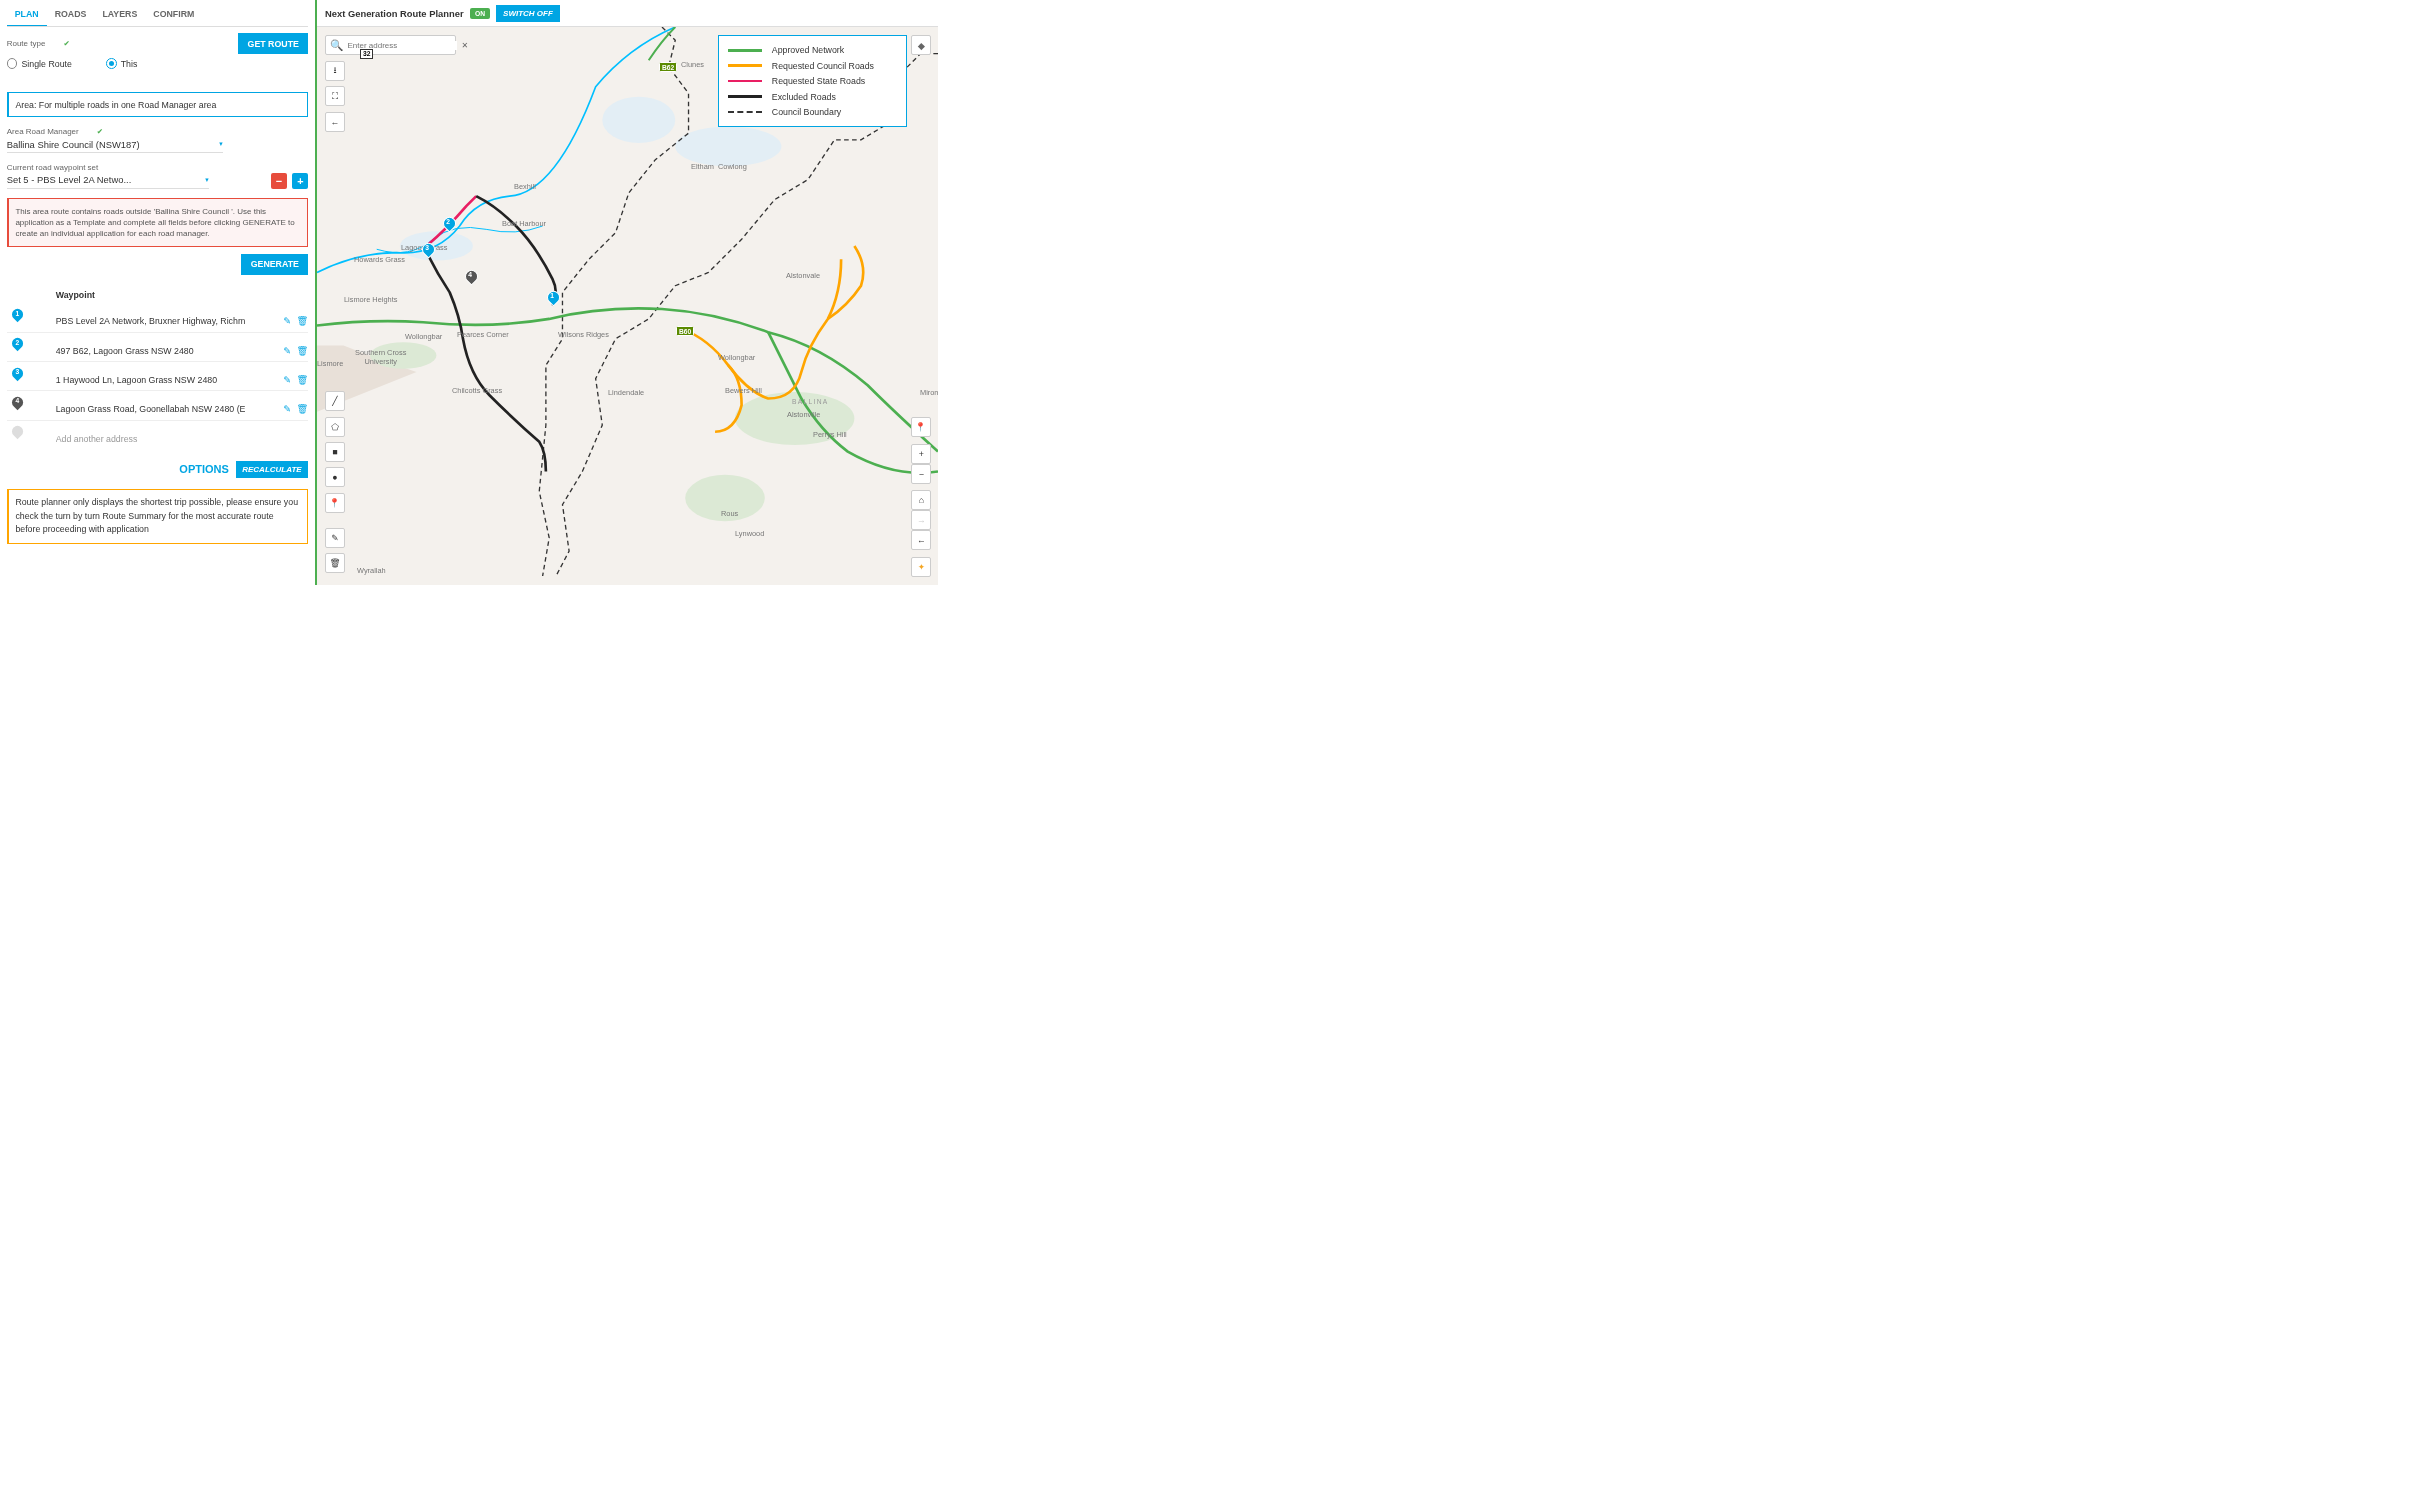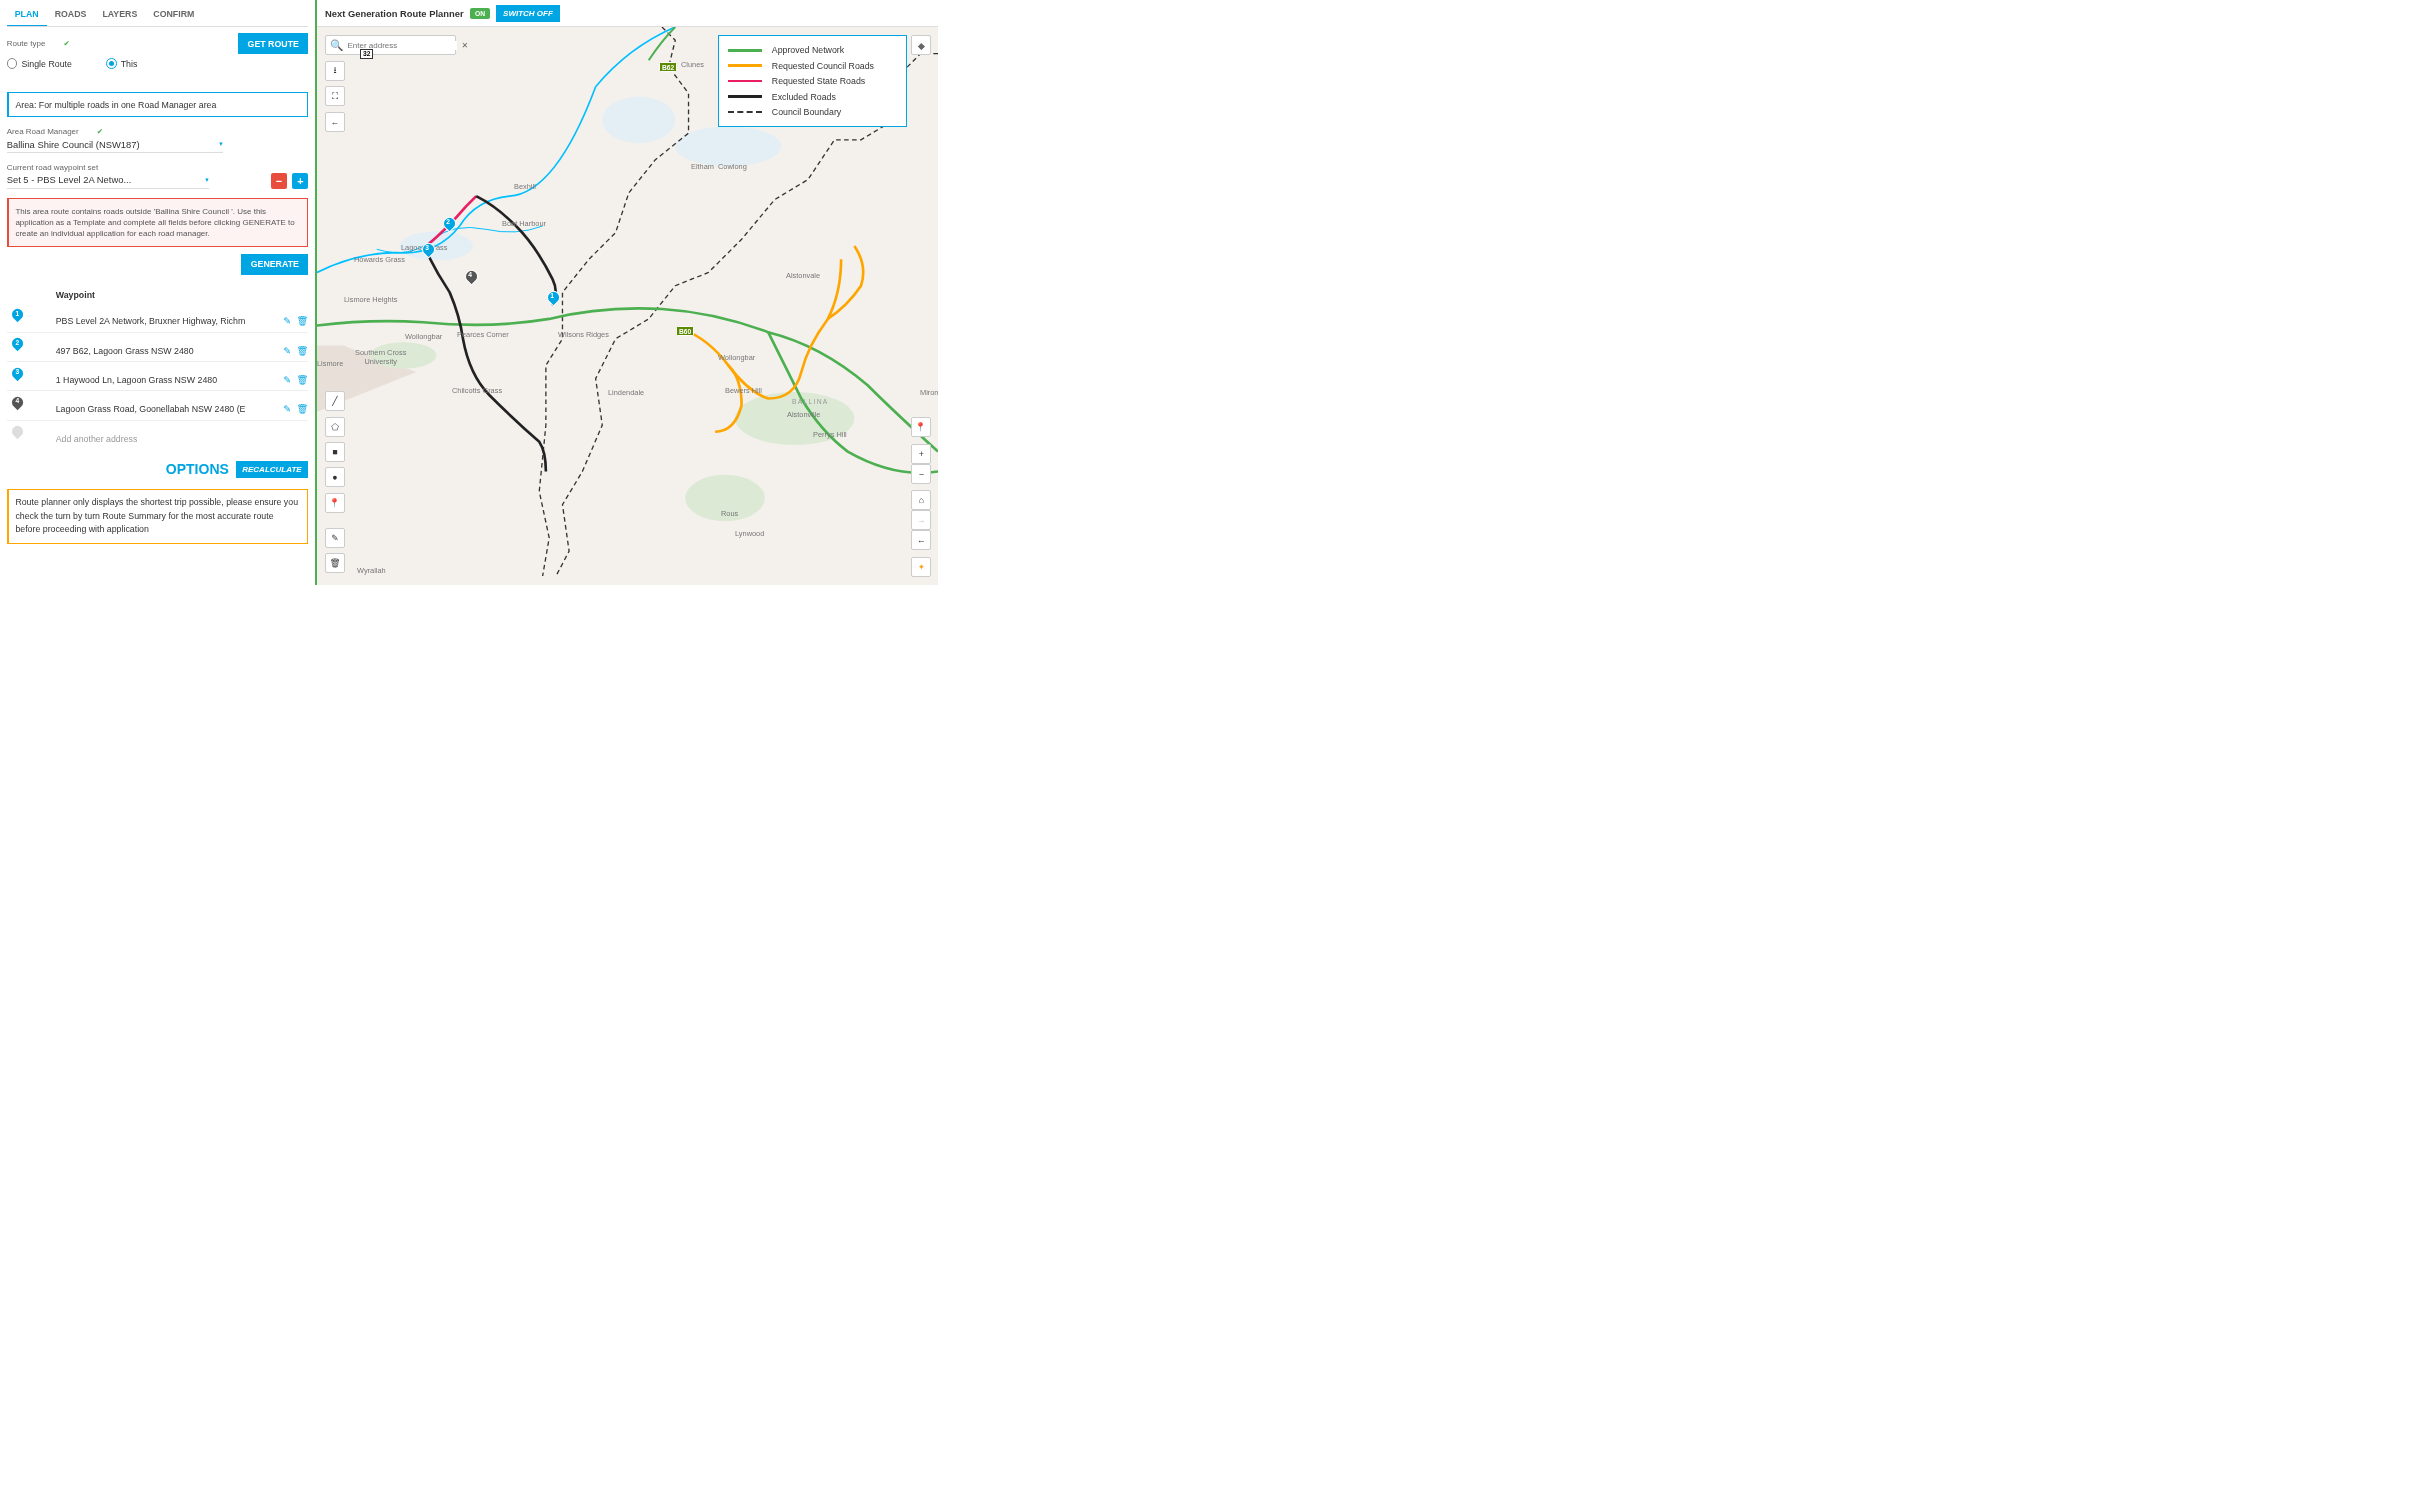--- a/index.html
+++ b/index.html
@@ -37,21 +37,21 @@
   .pin { width: 13.5px; height: 17.5px; position: relative; }
   .pin::before { content: ""; position: absolute; top: 0; left: 1.3px; width: 10.8px; height: 10.8px; border-radius: 50% 50% 50% 0; transform: rotate(-45deg); }
   .pin.blue::before { background: #00A5E3; }
   .pin.dark::before { background: #555; }
   .pin.grey::before { background: #ddd; }
   .pin span { position: absolute; top: 0.7px; left: 0; width: 13.5px; text-align: center; color: #fff; font-size: 6.7px; font-weight: bold; }
   .icon-btn { cursor: pointer; font-size: 9.4px; }
   .icon-edit { color: #00A5E3; }
   .icon-del { color: #00A5E3; }
   .opt-row { display: flex; justify-content: flex-end; gap: 6.7px; margin-top: 12px; align-items: center; }
-  .link-btn { color: #00A5E3; font-size: 14px; font-weight: 600; cursor: pointer; }
+  .link-btn { color: #00A5E3; font-size: 11px; font-weight: 600; cursor: pointer; }
   .note-box { border: 0.7px solid #FFA500; border-left: 2.7px solid #FFA500; padding: 6.7px; font-size: 8.8px; color: #333; margin-top: 10.8px; line-height: 1.5; }
   .check { color: #4CAF50; font-size: 7.4px; }
 
   
   .map-wrap { flex: 1; position: relative; border-left: 2px solid #4CAF50; background: #F4F1ED; }
   .map-header { height: 27px; display: flex; align-items: center; padding: 0 8px; gap: 6.7px; background: #fff; border-bottom: 0.7px solid #ddd; }
   .mh-title { font-size: 9.4px; font-weight: 700; color: #333; }
   .badge-on { background: #4CAF50; color: #fff; font-size: 6.7px; font-weight: 700; padding: 2px 4.7px; border-radius: 2px; }
   .map-area { position: relative; width: 100%; height: calc(100% - 27px); overflow: hidden; }
   .map-bg { position: absolute; inset: 0; }

